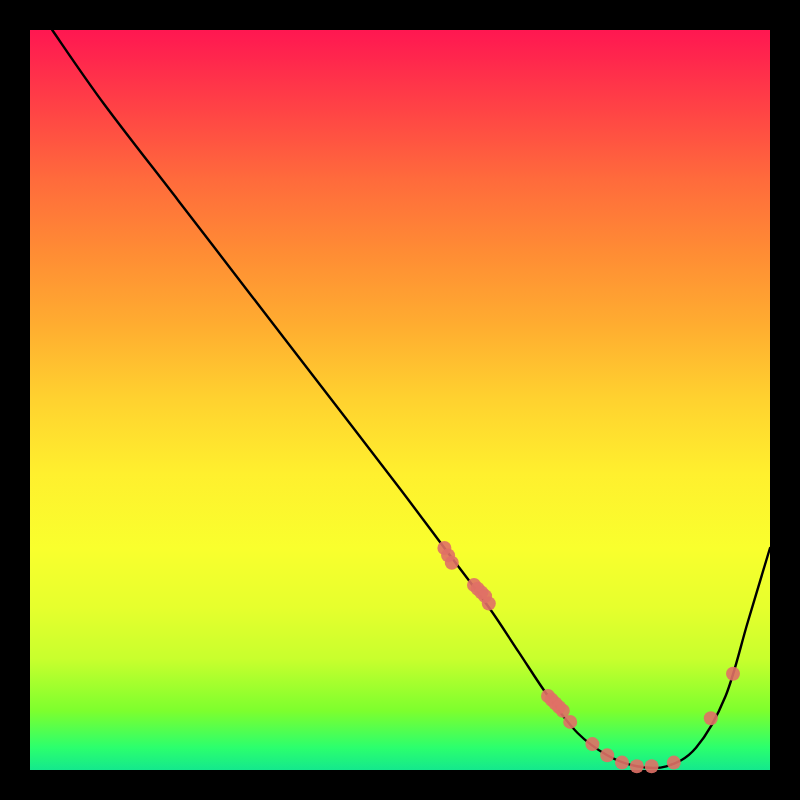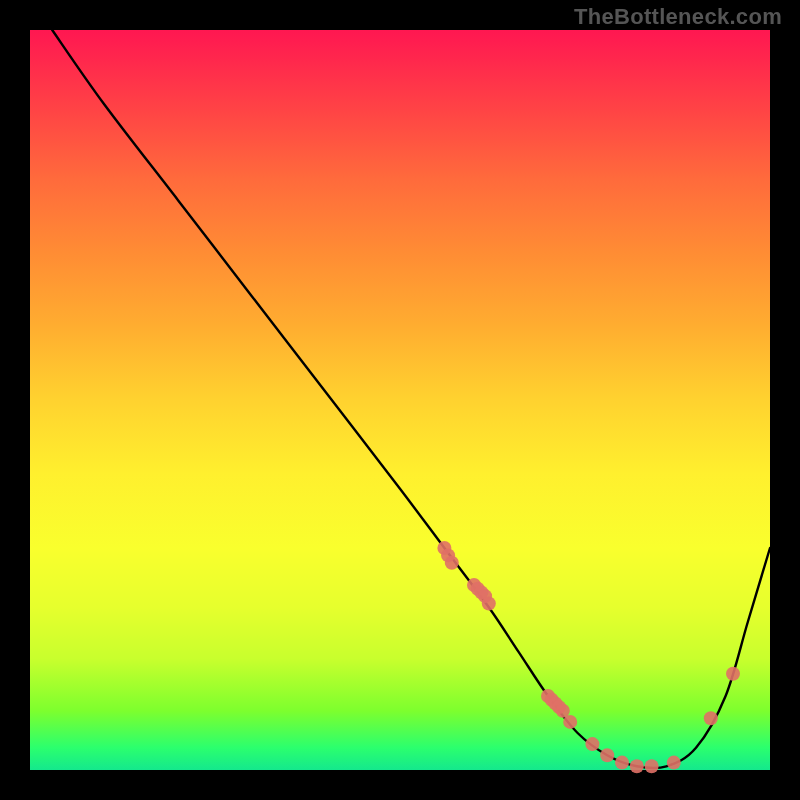--- a/index.html
+++ b/index.html
@@ -58,21 +58,20 @@
     width: 740px;
     height: 740px;
     overflow: visible;
   }
 </style>
 </head>
 <body>
 
 <div class="outer">
 
-  <div class="watermark">TheBottleneck.com</div>
 
   <div class="plot-area">
     <svg class="overlay" viewBox="0 0 740 740" preserveAspectRatio="none">
 
       <path id="curve-path" fill="none" stroke="#000000" stroke-width="2.4" stroke-linecap="round" stroke-linejoin="round" d="M 22.2 0.0 C 30.8 12.3, 53.0 45.6, 74.0 74.0 C 95.0 102.4, 123.3 138.1, 148.0 170.2 C 172.7 202.3, 197.3 234.3, 222.0 266.4 C 246.7 298.5, 271.3 330.5, 296.0 362.6 C 320.7 394.7, 350.3 432.9, 370.0 458.8 C 389.7 484.7, 399.6 498.3, 414.4 518.0 C 429.2 537.7, 446.5 559.9, 458.8 577.2 C 471.1 594.5, 478.5 606.8, 488.4 621.6 C 498.3 636.4, 508.1 652.4, 518.0 666.0 C 527.9 679.6, 537.7 693.1, 547.6 703.0 C 557.5 712.9, 567.3 719.7, 577.2 725.2 C 587.1 730.8, 596.9 734.4, 606.8 736.3 C 616.7 738.1, 626.5 739.4, 636.4 736.3 C 646.3 733.2, 656.1 729.5, 666.0 717.8 C 675.9 706.1, 687.0 687.0, 695.6 666.0 C 704.2 645.0, 710.4 616.7, 717.8 592.0 C 725.2 567.3, 736.3 530.3, 740.0 518.0"></path>
       <g id="points-group">
           <circle cx="414.4" cy="518.0" r="7" fill="#e07066" fill-opacity="0.9"></circle>
           <circle cx="418.1" cy="525.4" r="7" fill="#e07066" fill-opacity="0.9"></circle>
           <circle cx="421.8" cy="532.8" r="7" fill="#e07066" fill-opacity="0.9"></circle>
           <circle cx="444.0" cy="555.0" r="7" fill="#e07066" fill-opacity="0.9"></circle>

